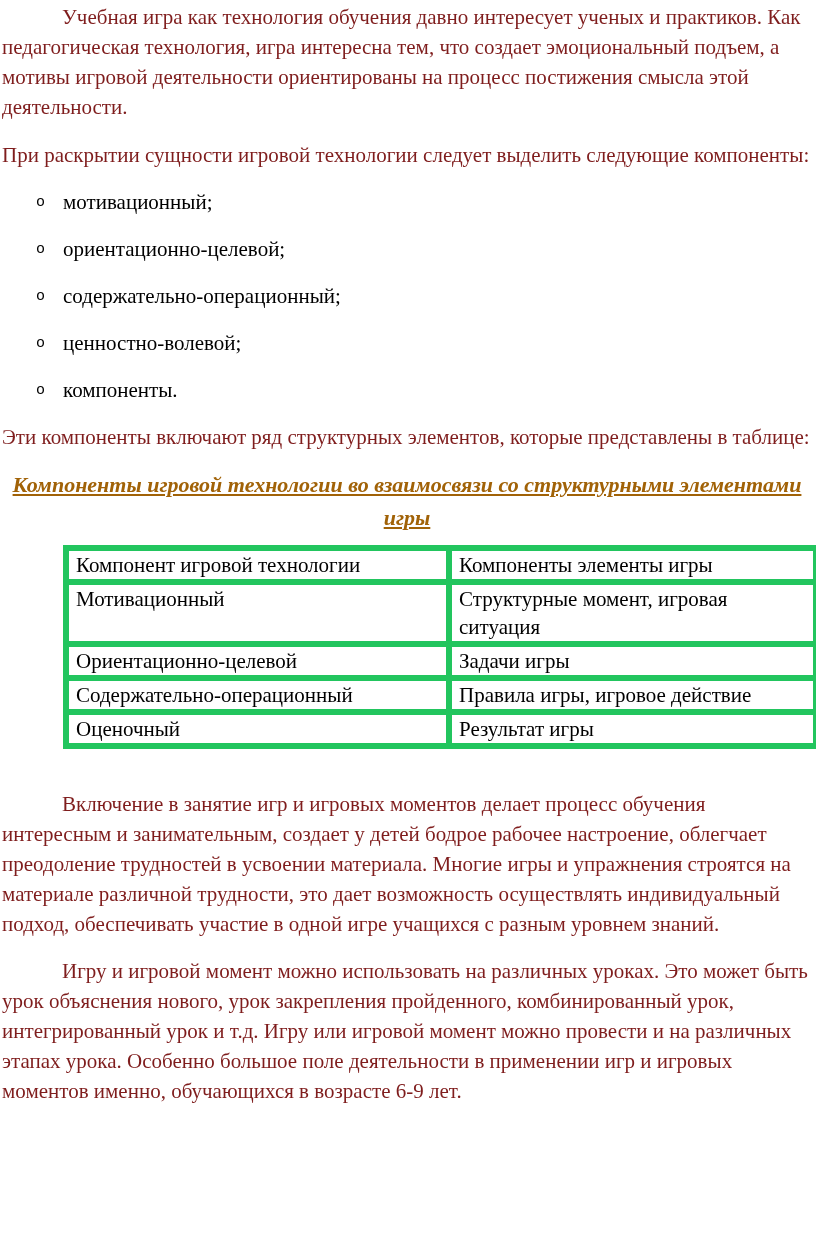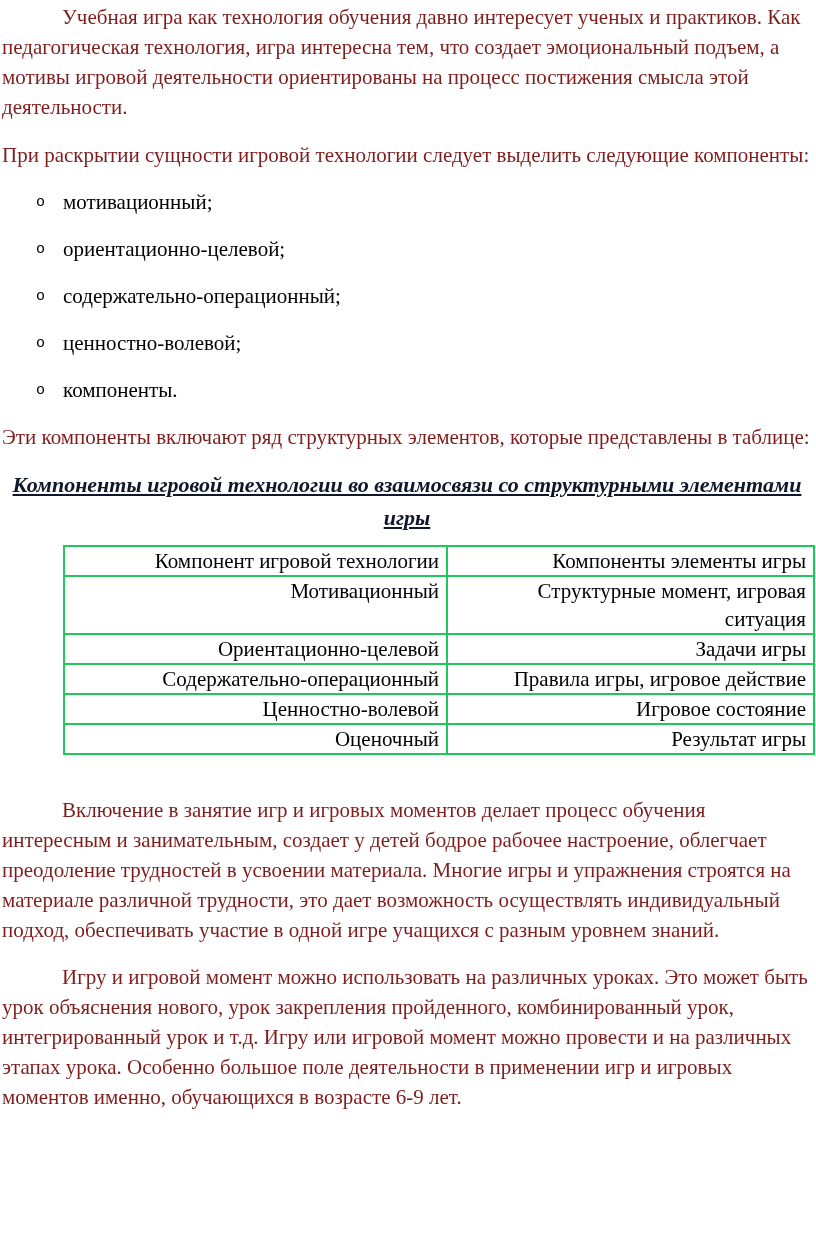--- a/index.html
+++ b/index.html
@@ -51,37 +51,37 @@
   }
 
   h2.table-title {
     font-size: 22px;
     line-height: 33px;
     font-weight: bold;
     font-style: italic;
     text-decoration: underline;
     text-align: center;
     margin-bottom: 11px;
-    color: #0f172a;
+    color: #a16207;
   }
 
   table.doc-table {
     border-collapse: collapse;
     margin-left: 61px;
     width: 750px;
     table-layout: fixed;
     margin-bottom: 40px;
   }
   table.doc-table th,
   table.doc-table td {
-    border: 2px solid #22c55e;
+    border: 6px solid #22c55e;
     font-size: 21px;
     line-height: 28px;
     font-weight: normal;
-    text-align: right;
+    text-align: left;
     vertical-align: top;
     padding: 0 7px;
   }
   table.doc-table col.c1 { width: 383px; }
   table.doc-table col.c2 { width: 367px; }
   table.doc-table tr.tall td { height: 56px; }
 </style>
 </head>
 <body>
 
@@ -136,24 +136,20 @@
       </tr>
       <tr>
         <td>Ориентационно-целевой</td>
         <td>Задачи игры</td>
       </tr>
       <tr>
         <td>Содержательно-операционный</td>
         <td>Правила игры, игровое действие</td>
       </tr>
       <tr>
-        <td>Ценностно-волевой</td>
-        <td>Игровое состояние</td>
-      </tr>
-      <tr>
         <td>Оценочный</td>
         <td>Результат игры</td>
       </tr>
     </tbody>
   </table>
 
   <p class="para first-indent no-gap">Включение в занятие игр и игровых моментов делает процесс обучения интересным и занимательным, создает у детей бодрое рабочее настроение, облегчает преодоление трудностей в усвоении материала. Многие игры и упражнения строятся на материале различной трудности, это дает возможность осуществлять индивидуальный подход, обеспечивать участие в одной игре учащихся с разным уровнем знаний.</p>
 
   <p class="para first-indent">Игру и игровой момент можно использовать на различных уроках. Это может быть урок объяснения нового, урок закрепления пройденного, комбинированный урок, интегрированный урок и т.д. Игру или игровой момент можно провести и на различных этапах урока. Особенно большое поле деятельности в применении игр и игровых моментов именно, обучающихся в возрасте 6-9 лет.</p>
 

